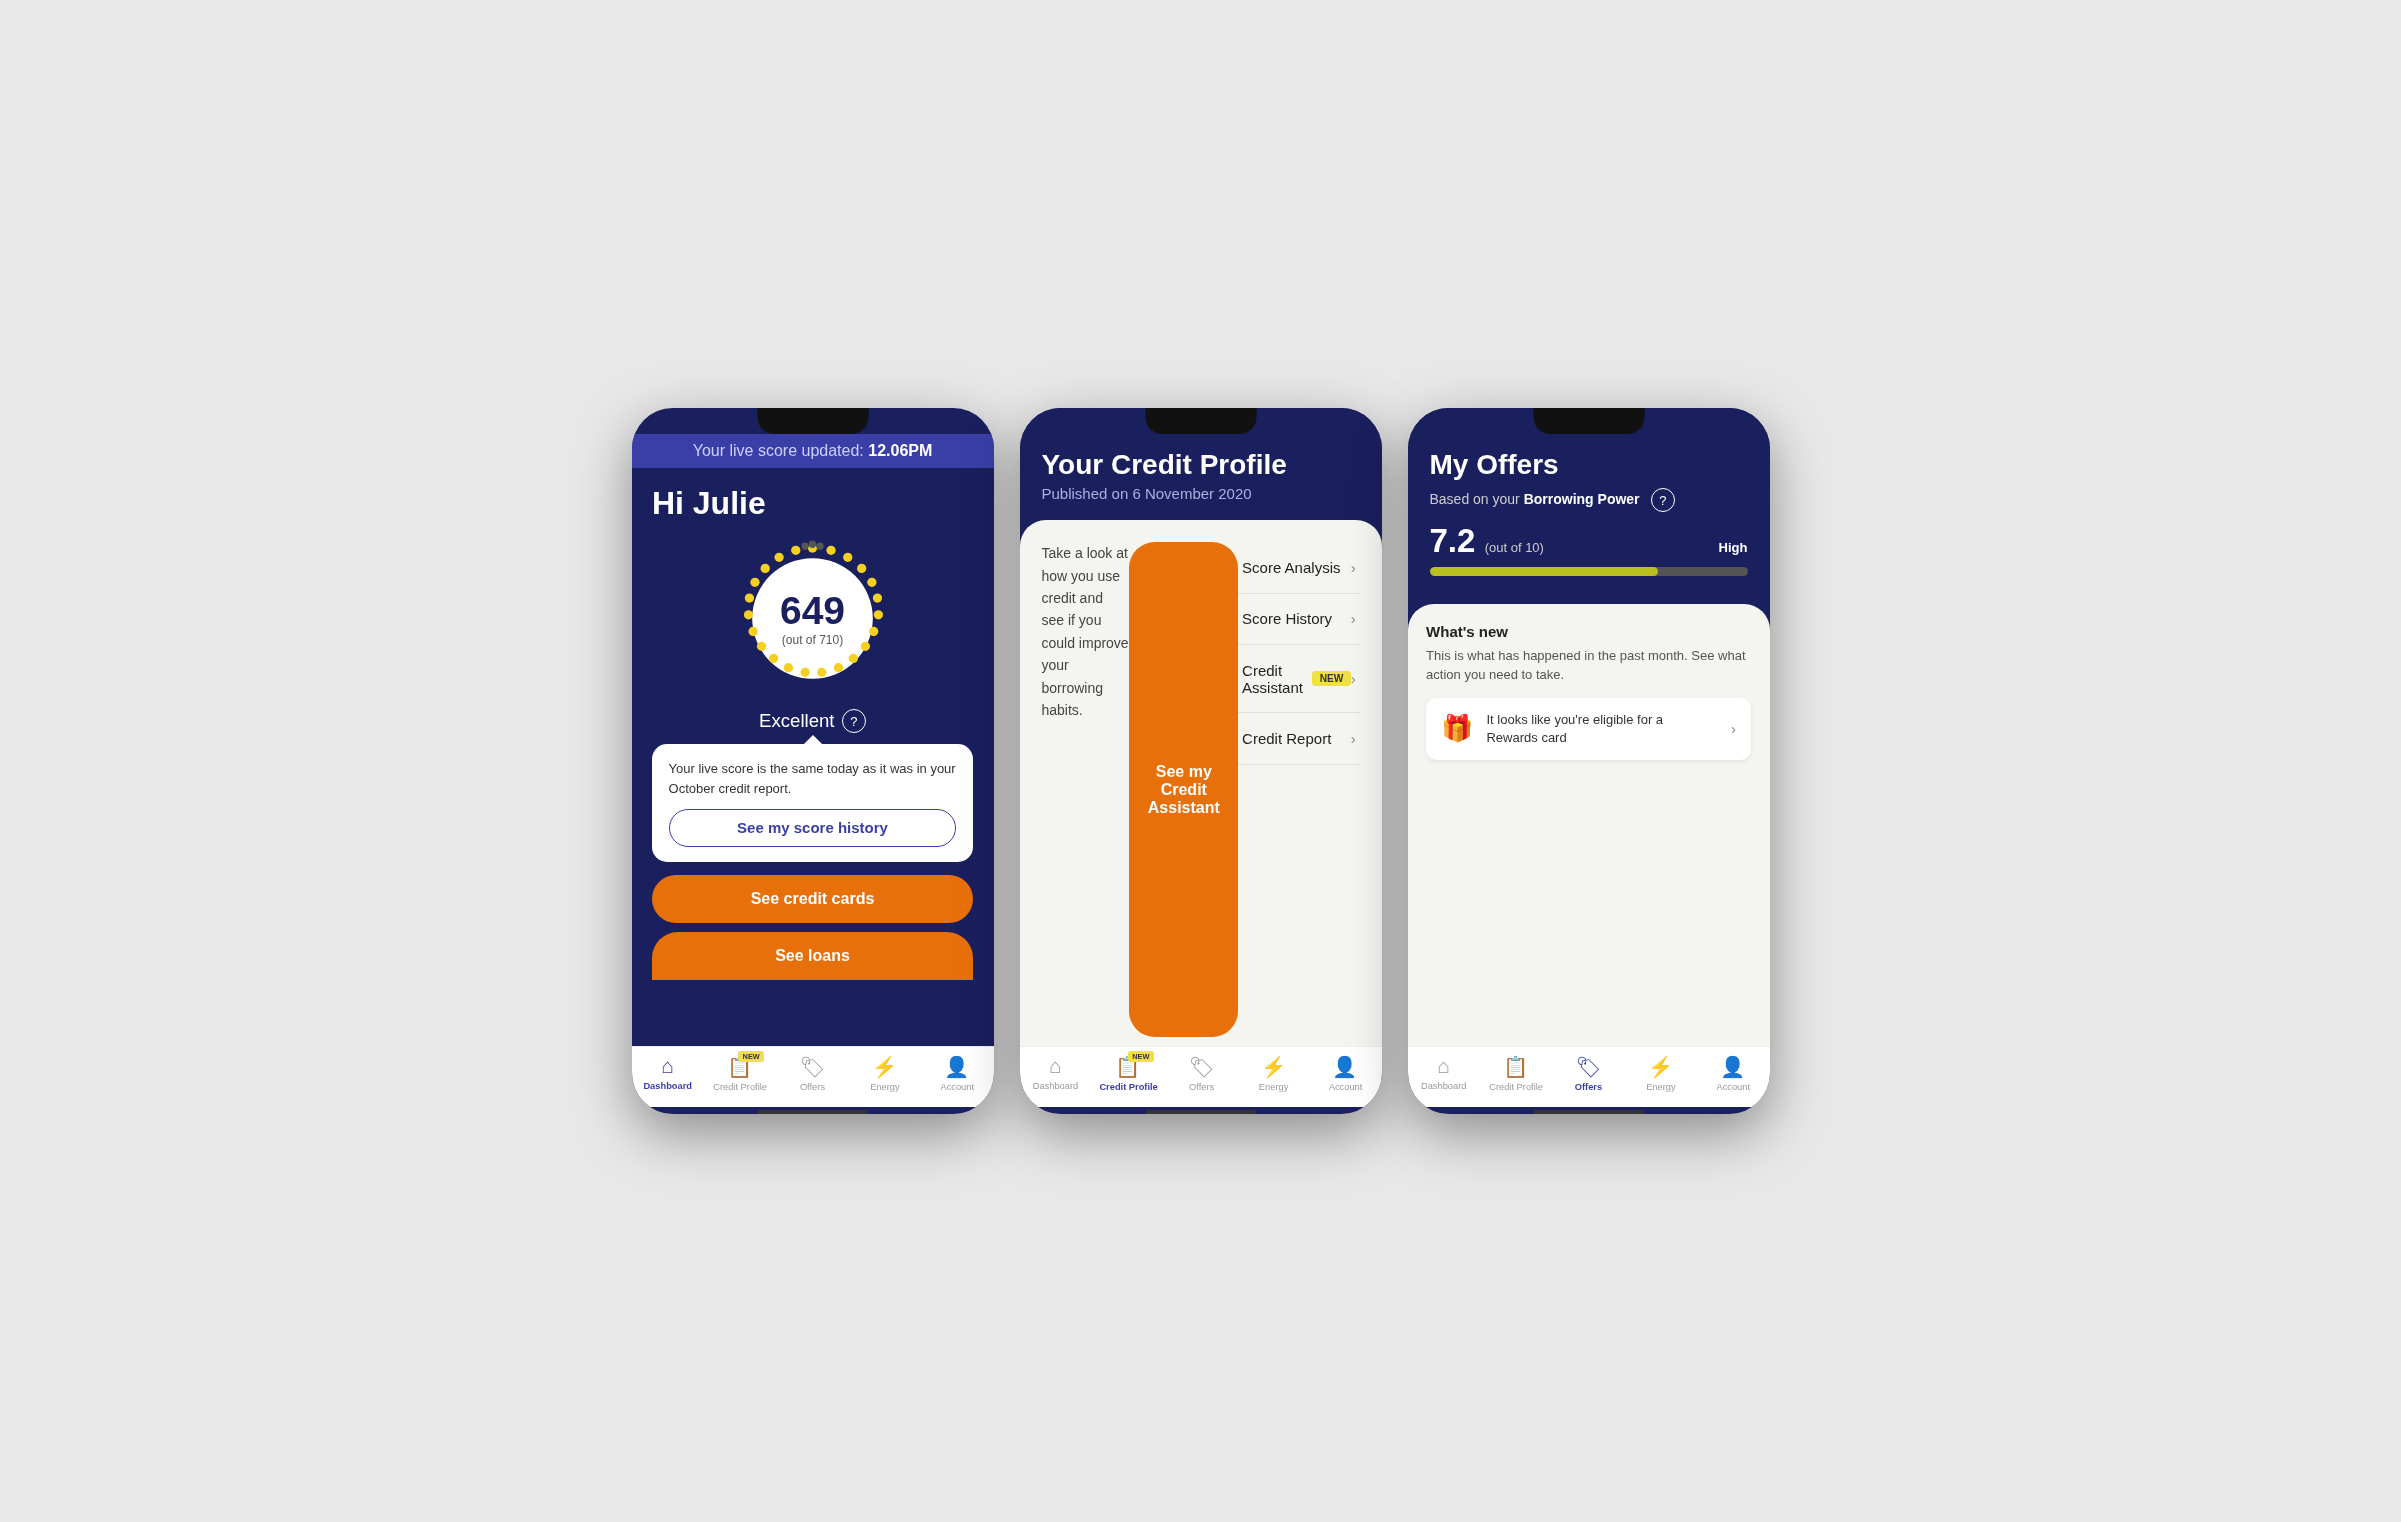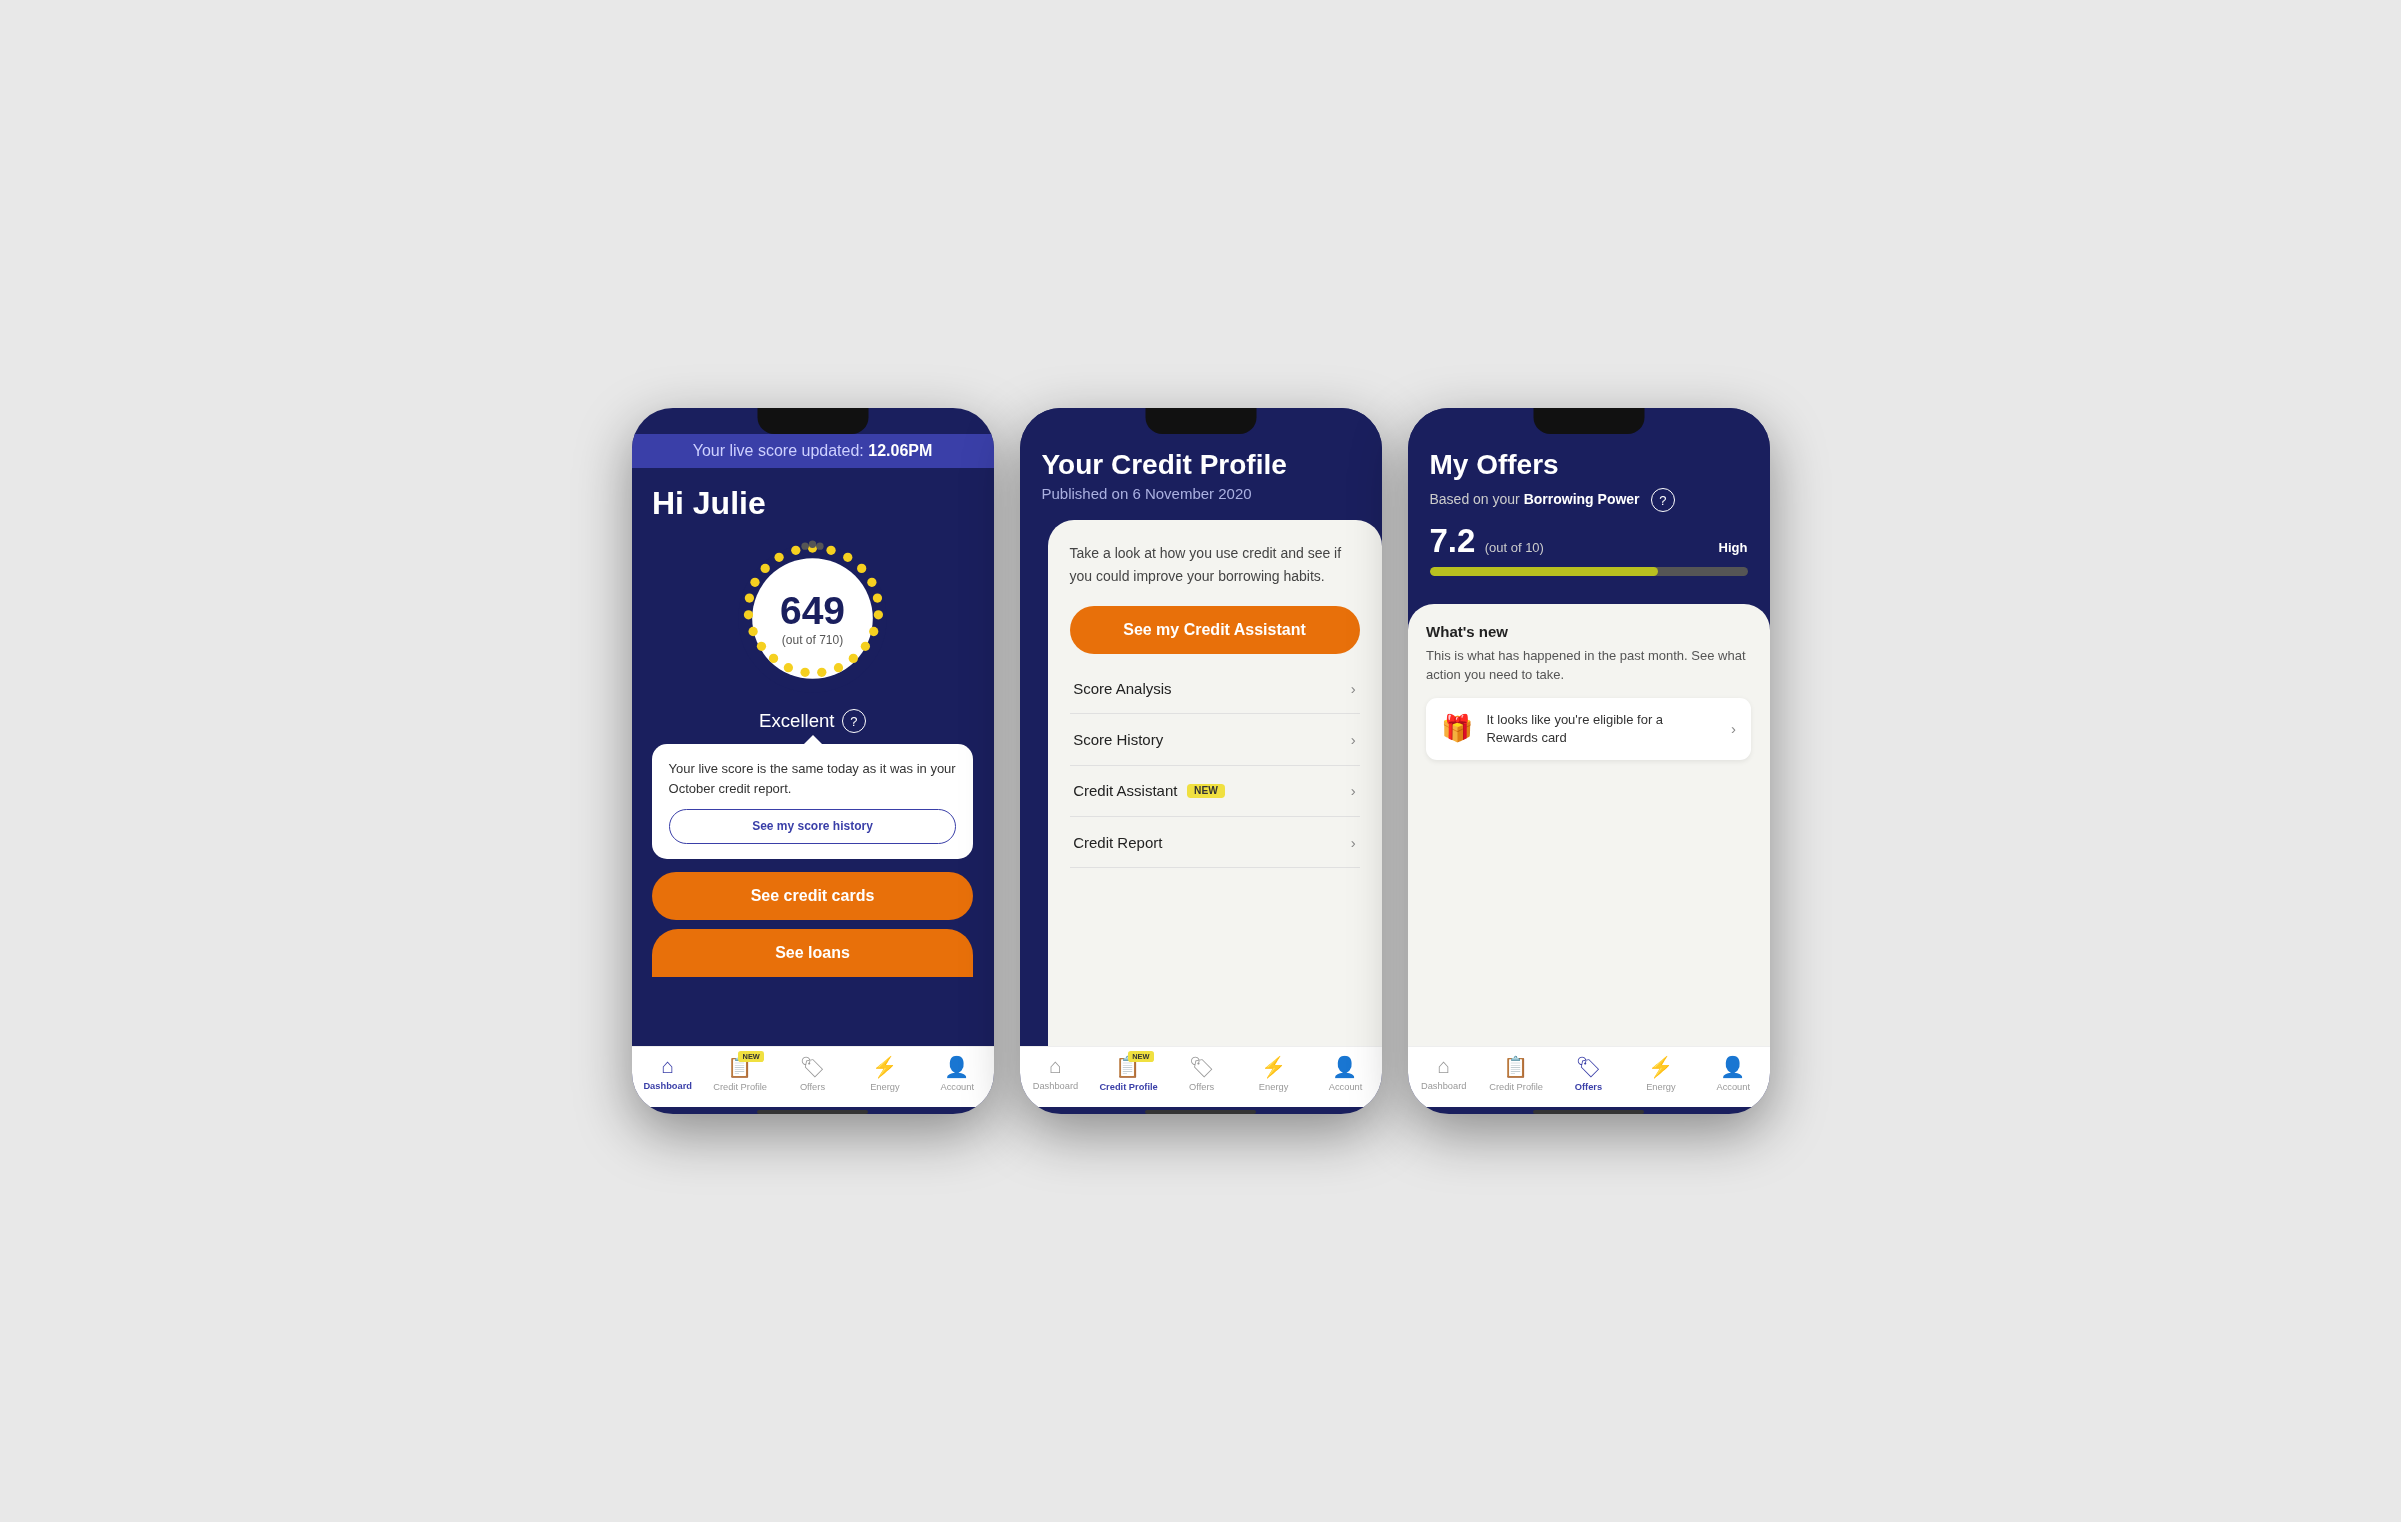--- a/index.html
+++ b/index.html
@@ -133,21 +133,21 @@
       color: #333;
       line-height: 1.5;
       margin-bottom: 11px;
     }
     .bubble-btn {
       border: 1.9px solid #3a3fa8;
       background: transparent;
       border-radius: 22px;
       padding: 9.3px 18.6px;
       color: #3a3fa8;
-      font-size: 12px;
+      font-size: 15px;
       font-weight: 600;
       cursor: pointer;
       width: 100%;
       text-align: center;
     }
     .orange-btn {
       background: #e8700a;
       border: none;
       border-radius: 26px;
       padding: 15px 18.6px;
@@ -191,22 +191,21 @@
     .phone2-subtitle {
       font-size: 15px;
       color: #aab0e0;
     }
     .phone2-wave-section {
       background: #f4f4f0;
       flex: 1;
       border-radius: 26px 26px 0 0;
       padding: 22px 22px 0 22px;
       display: flex;
-      flex-direction: column;
-      margin-left: 28px;
+      flex-direction: row;
     }
     .phone2-desc {
       font-size: 14px;
       color: #444;
       line-height: 1.6;
       margin-bottom: 18.6px;
     }
     .phone2-menu {
       flex: 1;
       display: flex;

